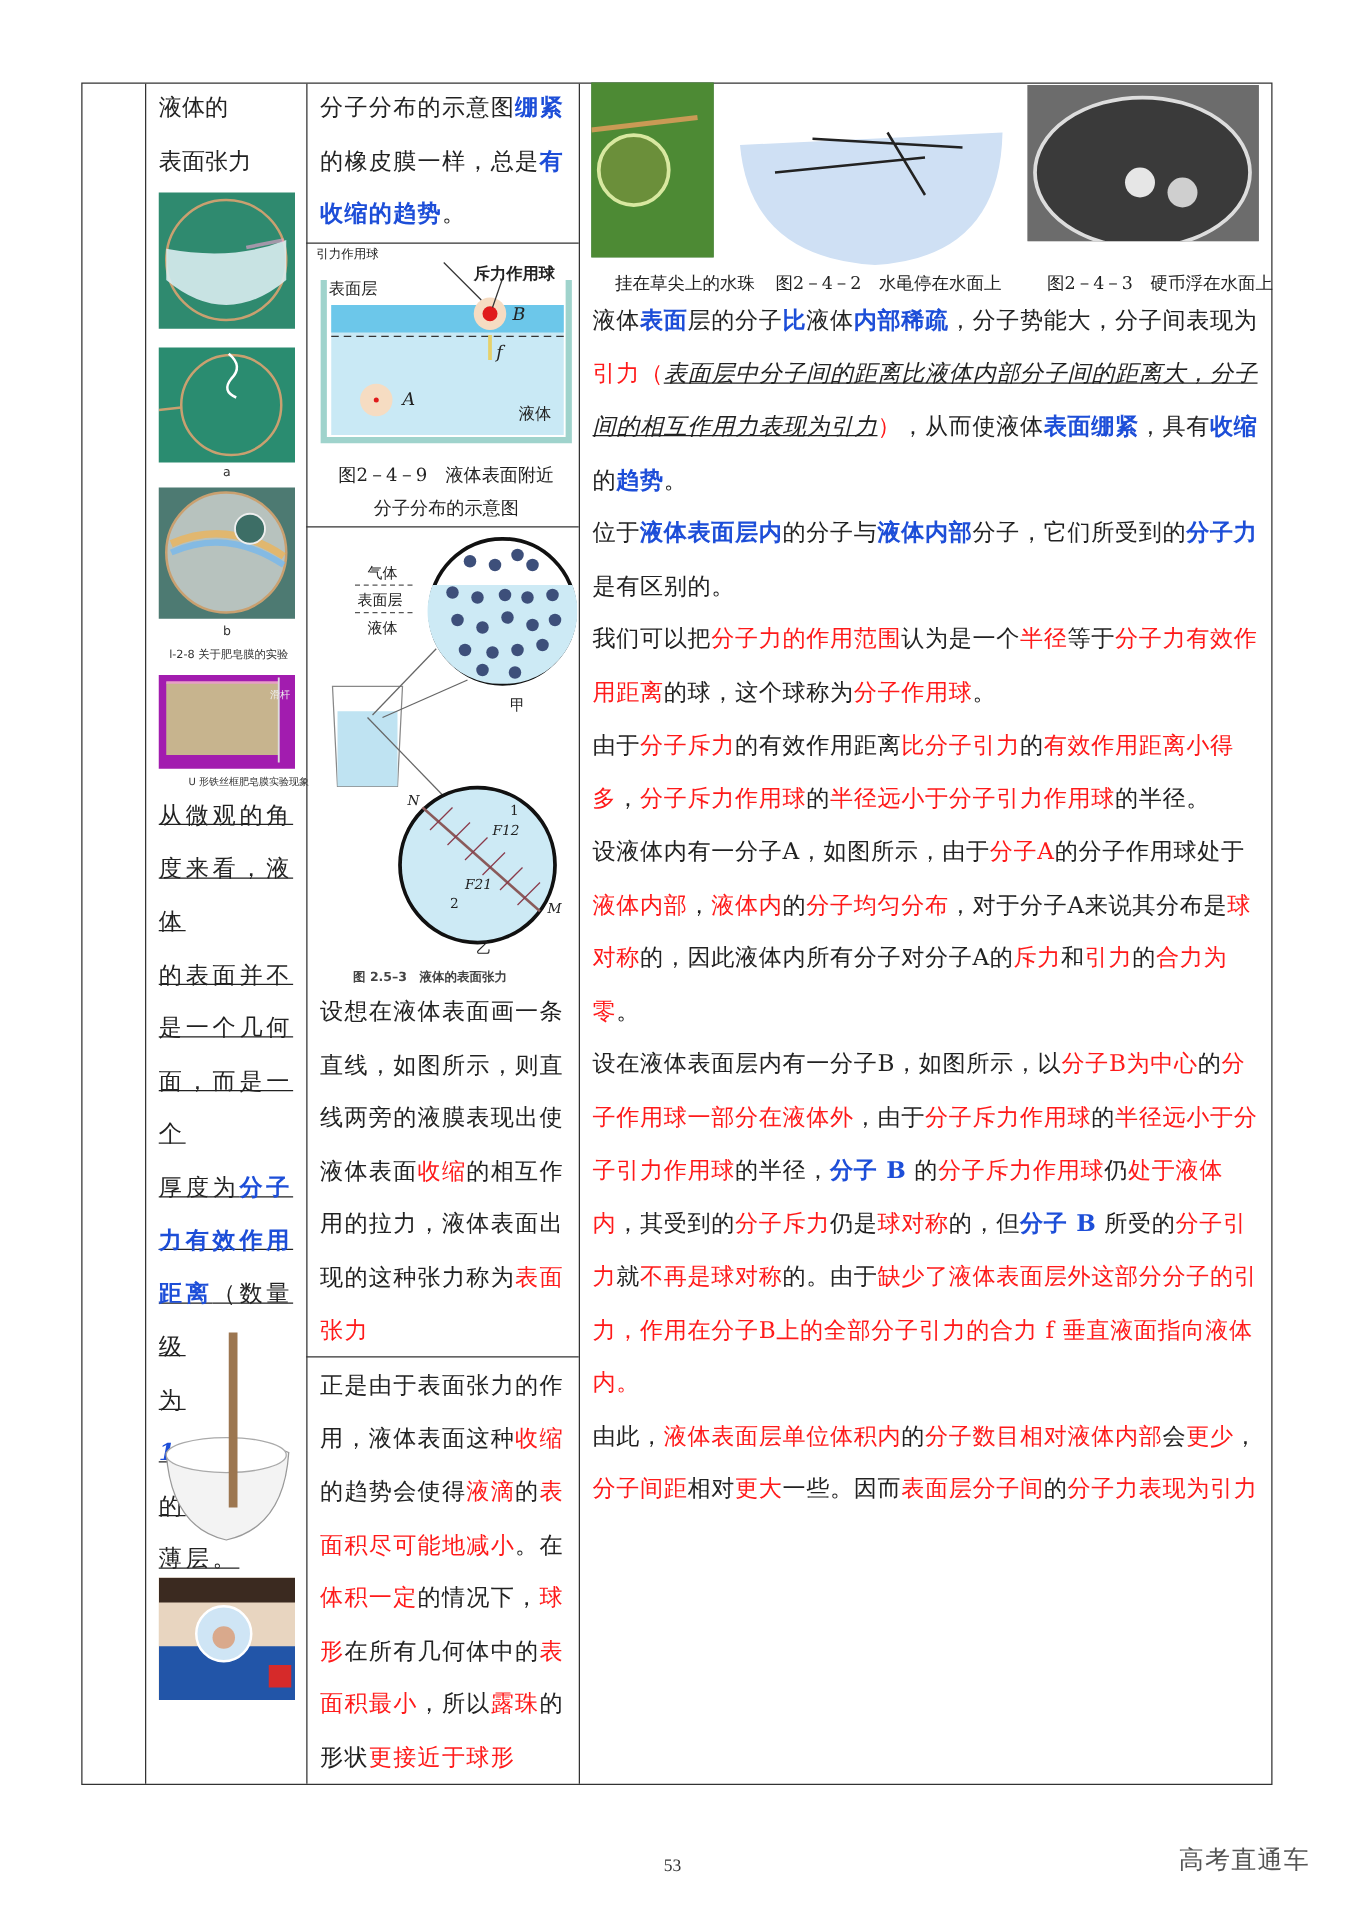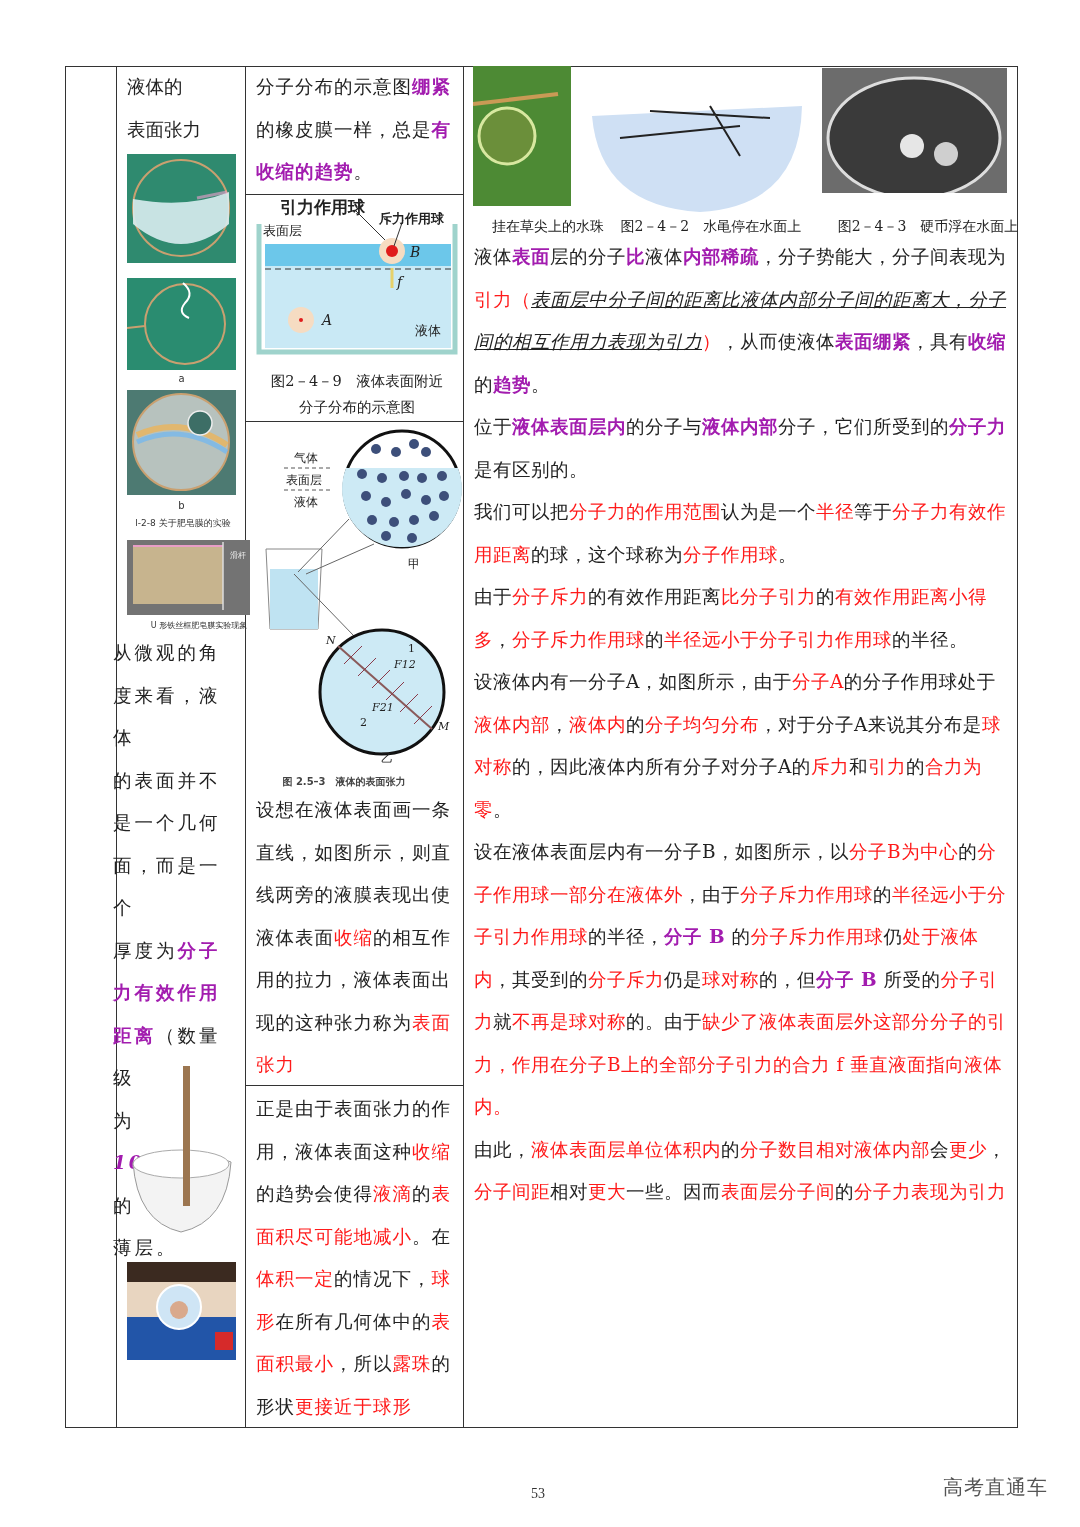--- a/index.html
+++ b/index.html
@@ -3,21 +3,21 @@
 <meta charset="utf-8">
 <style>
   html, body { margin:0; padding:0; background:#ffffff; }
   body { width:1080px; height:1527px; position:relative; overflow:hidden;
          font-family:"DejaVu Serif", "Liberation Serif", serif; color:#222; }
   .tbl { position:absolute; left:65px; top:66px; width:953px; height:1362px;
          border:1.5px solid #333; box-sizing:border-box; }
   .vl { position:absolute; top:0; bottom:0; width:0; border-left:1.5px solid #333; }
   .hl { position:absolute; height:0; border-top:1.5px solid #333; }
   .txt { position:absolute; font-size:18.5px; line-height:42.5px; }
-  .r { color:#a21caf; font-weight:bold; }
+  .r { color:#1d4ed8; font-weight:bold; }
   .ri { color:#ff1a1a; }
   .u { font-style:italic; text-decoration:underline; font-weight:normal; color:#222; }
   .cap { position:absolute; font-size:10px; color:#333; text-align:center; font-family:"DejaVu Sans", sans-serif; }
   .cap2 { position:absolute; font-size:12px; color:#222; }
   .img { position:absolute; overflow:hidden; }
   .footer-num { position:absolute; left:531px; top:1486px; font-size:14px; color:#333; font-family:Liberation Serif, serif; }
   .footer-brand { position:absolute; left:943px; top:1474px; font-size:20px; color:#555; font-family:"DejaVu Sans", sans-serif; letter-spacing:1px; }
 </style>
 </head>
 <body>
@@ -54,31 +54,31 @@
 <div class="img" style="left:127px;top:390px;width:109px;height:105px;background:#4d7a72;">
   <svg width="109" height="105" viewBox="0 0 109 105">
       <circle cx="54" cy="52" r="48" fill="#b7c2be" stroke="#c9a070" stroke-width="2"></circle>
       <path d="M10,45 Q55,25 100,55" stroke="#f2b24d" stroke-width="6" fill="none" opacity="0.7"></path>
       <path d="M10,52 Q55,32 100,62" stroke="#6db6f2" stroke-width="5" fill="none" opacity="0.7"></path>
       <circle cx="73" cy="33" r="12" fill="#3d6e66" stroke="#eee" stroke-width="1.5"></circle>
     </svg>
 </div>
 <div class="cap" style="left:127px;top:500px;width:109px;">b</div>
 <div class="cap" style="left:124px;top:517px;width:118px;font-size:9px;">l-2-8  关于肥皂膜的实验</div>
-<div class="img" style="left:127px;top:540px;width:123px;height:75px;background:#737373;">
+<div class="img" style="left:127px;top:540px;width:109px;height:75px;background:#a21caf;">
   <svg width="109" height="75" viewBox="0 0 109 75">
       <rect x="6" y="6" width="90" height="58" fill="#c7b48e"></rect>
       <line x1="6" y1="6" x2="96" y2="6" stroke="#e89ec7" stroke-width="2"></line>
       <line x1="96" y1="2" x2="96" y2="70" stroke="#ddd" stroke-width="1.5"></line>
     </svg>
   <span style="position:absolute;right:4px;top:10px;font-size:8px;color:#eee;font-family:'DejaVu Sans',sans-serif;">滑杆</span>
 </div>
 <div class="cap" style="left:140px;top:620px;width:118px;font-size:8px;">U 形铁丝框肥皂膜实验现象</div>
 
-<div class="txt" style="left:113px;top:632px;width:112px;letter-spacing:3px;">
+<div class="txt" style="left:127px;top:632px;width:112px;letter-spacing:3px;text-decoration:underline;">
   <span>从微观的角</span><br>
   <span>度来看，液体</span><br>
   <span>的表面并不</span><br>
   <span>是一个几何</span><br>
   <span>面，而是一个</span><br>
   <span>厚度为</span><span class="r">分子</span><br>
   <span class="r">力有效作用</span><br>
   <span class="r">距离</span><span>（数量级</span><br>
   <span>为</span><span class="r" style="font-style:italic">10⁻⁹m</span><span>）的</span><br>
   <span>薄层。</span>
@@ -112,21 +112,21 @@
     <rect x="12" y="48" width="186" height="22" fill="#6cc7ea"></rect>
     <line x1="12" y1="73" x2="198" y2="73" stroke="#333" stroke-dasharray="6,4"></line>
     <circle cx="139" cy="55" r="13" fill="#f6dcc2"></circle>
       <circle cx="139" cy="55" r="6" fill="#e01b1b"></circle>
     <circle cx="48" cy="124" r="13" fill="#f6dcc2"></circle>
       <circle cx="48" cy="124" r="2" fill="#e01b1b"></circle>
     <line x1="139" y1="72" x2="139" y2="92" stroke="#e6d16a" stroke-width="3"></line>
     <line x1="102" y1="14" x2="132" y2="44" stroke="#333"></line>
     <line x1="150" y1="24" x2="141" y2="50" stroke="#333"></line>
   </svg>
-  <span class="cap2" style="left:27px;top:0px;font-family:'DejaVu Sans',sans-serif;font-weight:bold;font-size:17px;">引力作用球</span>
+  <span class="cap2" style="left:0;top:0px;font-family:'DejaVu Sans',sans-serif;font-weight:normal;font-size:10px;">引力作用球</span>
   <span class="cap2" style="left:126px;top:14px;font-family:'DejaVu Sans',sans-serif;font-weight:bold;font-size:13px;">斥力作用球</span>
   <span class="cap2" style="left:10px;top:26px;font-family:'DejaVu Sans',sans-serif;font-size:13px;">表面层</span>
   <span class="cap2" style="left:157px;top:48px;font-style:italic;font-size:14px;">B</span>
   <span class="cap2" style="left:144px;top:78px;font-style:italic;font-size:14px;">f</span>
   <span class="cap2" style="left:69px;top:116px;font-style:italic;font-size:14px;">A</span>
   <span class="cap2" style="left:162px;top:126px;font-family:'DejaVu Sans',sans-serif;font-size:13px;">液体</span>
 </div>
 <div class="cap2" style="left:254px;top:368px;width:206px;font-size:14.5px;line-height:26px;text-align:center;">
   <div>图2－4－9　液体表面附近</div>
   <div>分子分布的示意图</div>

